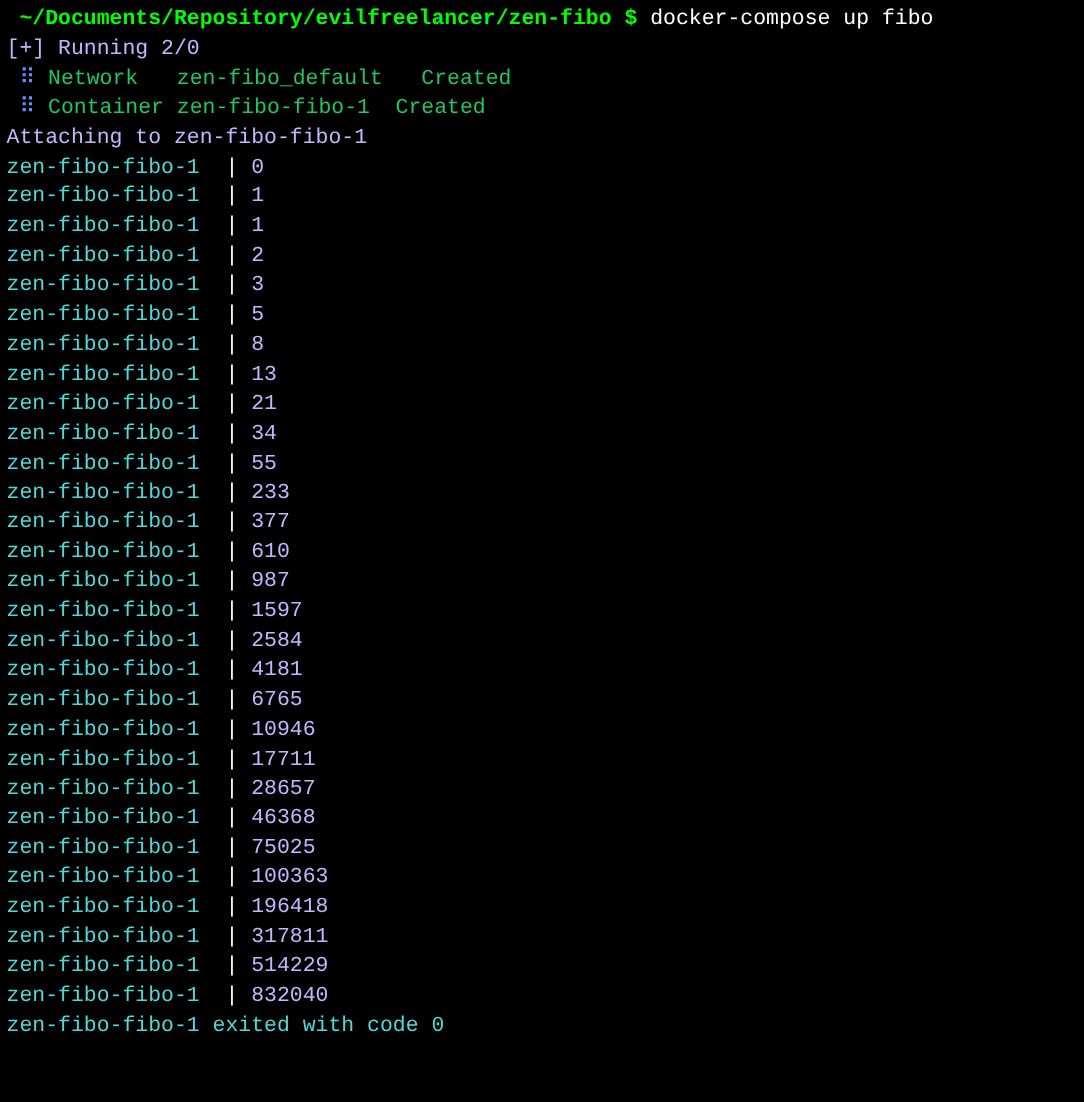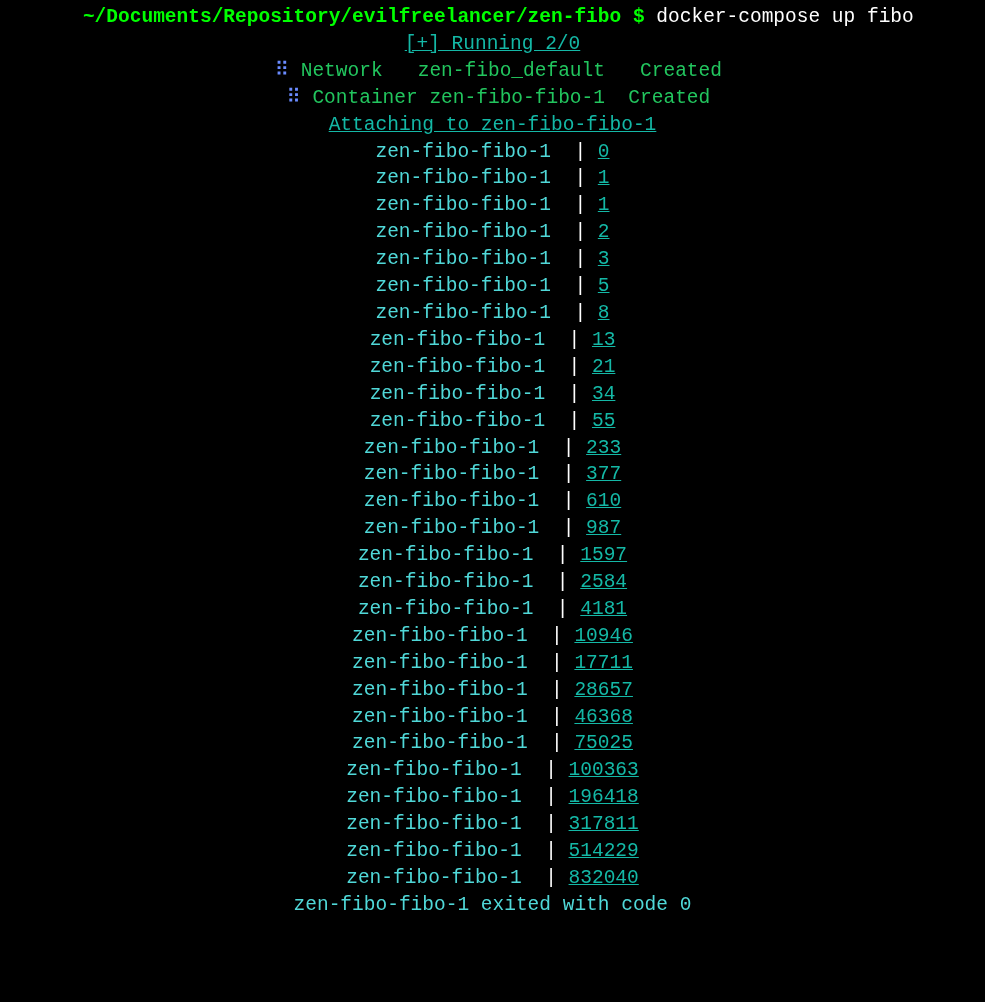--- a/index.html
+++ b/index.html
@@ -23,36 +23,34 @@
       font-weight: bold;
     }
     .prompt-dollar {
       color: #00ff00;
       font-weight: bold;
     }
     .command {
       color: #ffffff;
     }
     .white {
-      color: #14b8a6;
-      text-decoration: underline;
+      color: #c4b5fd;
     }
     .blue {
       color: #22c55e;
     }
     .cyan {
       color: #50d8d8;
     }
     .braille {
       color: #6a8bff;
       letter-spacing: 0;
     }
     .line {
       white-space: pre;
-      text-align: center;
     }
     .pipe {
       color: #ffffff;
     }
   </style>
 </head>
 <body>
 
 <div class="line"><span class="prompt-path"> ~/Documents/Repository/evilfreelancer/zen-fibo </span><span class="prompt-dollar">$</span><span class="command"> docker-compose up fibo</span></div>
 
@@ -77,20 +75,21 @@
     <div class="line"><span class="cyan">zen-fibo-fibo-1 </span><span class="pipe"> | </span><span class="white">21</span></div>
     <div class="line"><span class="cyan">zen-fibo-fibo-1 </span><span class="pipe"> | </span><span class="white">34</span></div>
     <div class="line"><span class="cyan">zen-fibo-fibo-1 </span><span class="pipe"> | </span><span class="white">55</span></div>
     <div class="line"><span class="cyan">zen-fibo-fibo-1 </span><span class="pipe"> | </span><span class="white">233</span></div>
     <div class="line"><span class="cyan">zen-fibo-fibo-1 </span><span class="pipe"> | </span><span class="white">377</span></div>
     <div class="line"><span class="cyan">zen-fibo-fibo-1 </span><span class="pipe"> | </span><span class="white">610</span></div>
     <div class="line"><span class="cyan">zen-fibo-fibo-1 </span><span class="pipe"> | </span><span class="white">987</span></div>
     <div class="line"><span class="cyan">zen-fibo-fibo-1 </span><span class="pipe"> | </span><span class="white">1597</span></div>
     <div class="line"><span class="cyan">zen-fibo-fibo-1 </span><span class="pipe"> | </span><span class="white">2584</span></div>
     <div class="line"><span class="cyan">zen-fibo-fibo-1 </span><span class="pipe"> | </span><span class="white">4181</span></div>
+    <div class="line"><span class="cyan">zen-fibo-fibo-1 </span><span class="pipe"> | </span><span class="white">6765</span></div>
     <div class="line"><span class="cyan">zen-fibo-fibo-1 </span><span class="pipe"> | </span><span class="white">10946</span></div>
     <div class="line"><span class="cyan">zen-fibo-fibo-1 </span><span class="pipe"> | </span><span class="white">17711</span></div>
     <div class="line"><span class="cyan">zen-fibo-fibo-1 </span><span class="pipe"> | </span><span class="white">28657</span></div>
     <div class="line"><span class="cyan">zen-fibo-fibo-1 </span><span class="pipe"> | </span><span class="white">46368</span></div>
     <div class="line"><span class="cyan">zen-fibo-fibo-1 </span><span class="pipe"> | </span><span class="white">75025</span></div>
     <div class="line"><span class="cyan">zen-fibo-fibo-1 </span><span class="pipe"> | </span><span class="white">100363</span></div>
     <div class="line"><span class="cyan">zen-fibo-fibo-1 </span><span class="pipe"> | </span><span class="white">196418</span></div>
     <div class="line"><span class="cyan">zen-fibo-fibo-1 </span><span class="pipe"> | </span><span class="white">317811</span></div>
     <div class="line"><span class="cyan">zen-fibo-fibo-1 </span><span class="pipe"> | </span><span class="white">514229</span></div>
     <div class="line"><span class="cyan">zen-fibo-fibo-1 </span><span class="pipe"> | </span><span class="white">832040</span></div>

